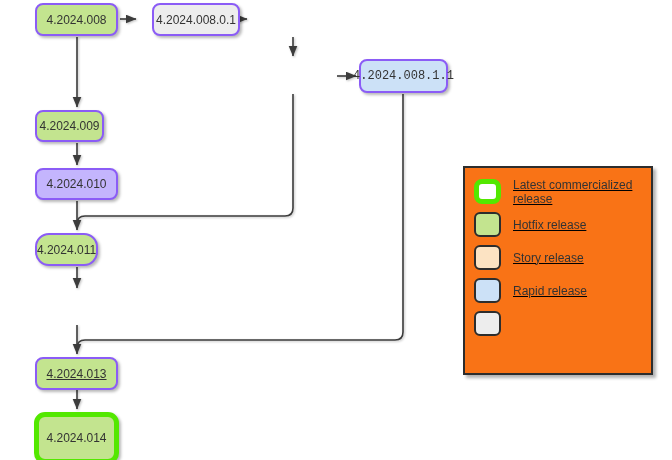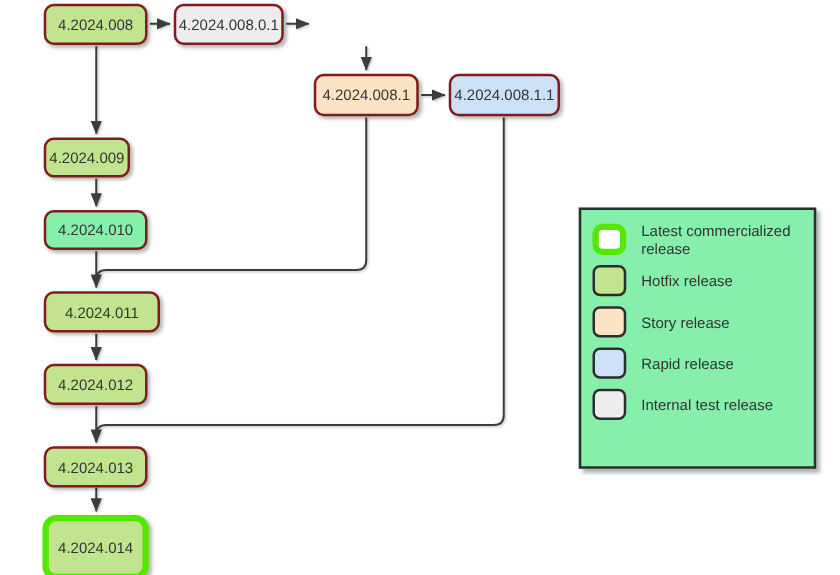--- a/index.html
+++ b/index.html
@@ -12,21 +12,21 @@
     font-family: "Liberation Sans", sans-serif;
   }
   svg.edges {
     position: absolute;
     left: 0; top: 0;
     filter: drop-shadow(1px 1px 1px rgba(0,0,0,0.25));
   }
   .node {
     position: absolute;
     box-sizing: border-box;
-    border: 2px solid #7f1d1d;
+    border: 2px solid #8b5cf6;
     border-radius: 8px;
     display: flex;
     align-items: center;
     justify-content: center;
     font-size: 12px;
     color: #333333;
     background: #ffffff;
     box-shadow: 2px 2px 3px rgba(0,0,0,0.28);
     white-space: nowrap;
   }
@@ -34,24 +34,25 @@
     border-width: 5px;
     border-radius: 11px;
   }
   .legend {
     position: absolute;
     left: 463px;
     top: 166px;
     width: 190px;
     height: 209px;
     box-sizing: border-box;
-    background: #86efac;
+    background: #f97316;
     border: 2px solid #2d2d2d;
     box-shadow: 3px 3px 3px rgba(0,0,0,0.3);
     padding: 7px 0 0 9px;
+    text-decoration: underline;
   }
   .legend-row {
     display: flex;
     align-items: center;
     height: 33px;
   }
   .swatch {
     box-sizing: border-box;
     width: 27px;
     height: 25px;
@@ -92,36 +93,34 @@
       <path d="M293,94 L293,208 Q293,216 285,216 L85,216 Q77,216 77,224 L77,227"></path>
       <path d="M77,267 L77,288" marker-end="url(#arrow)"></path>
       <path d="M77,325 L77,354" marker-end="url(#arrow)"></path>
       <path d="M403,94 L403,332 Q403,340 395,340 L85,340 Q77,340 77,348 L77,352"></path>
       <path d="M77,390 L77,409" marker-end="url(#arrow)"></path>
     </g>
   </svg>
 
   <div class="node" style="left: 35px; top: 3px; width: 83px; height: 33px; background-color: rgb(195, 228, 143);">4.2024.008</div>
 
-  <div class="node" style="left: 139px; top: 3px; width: 88px; height: 33px; background-color: rgb(237, 237, 237);">4.2024.008.0.1</div>
+  <div class="node" style="left: 152px; top: 3px; width: 88px; height: 33px; background-color: rgb(237, 237, 237);">4.2024.008.0.1</div>
 
 
-  <div class="node" style="left: 251px; top: 59px; width: 84px; height: 34px; background-color: rgb(252, 227, 195);">4.2024.008.1</div>
 
-  <div class="node" style="left: 359px; top: 59px; width: 89px; height: 34px; background-color: rgb(204, 225, 247);">4.2024.008.1.1</div>
+  <div class="node" style="left: 359px; top: 59px; width: 89px; height: 34px; background-color: rgb(204, 225, 247); font-family: Liberation Mono, monospace;">4.2024.008.1.1</div>
 
   <div class="node" style="left: 35px; top: 110px; width: 69px; height: 32px; background-color: rgb(195, 228, 143);">4.2024.009</div>
 
-  <div class="node" style="left: 35px; top: 168px; width: 83px; height: 32px; background-color: #86efac;">4.2024.010</div>
+  <div class="node" style="left: 35px; top: 168px; width: 83px; height: 32px; background-color: #c4b5fd;">4.2024.010</div>
 
-  <div class="node" style="left: 35px; top: 233px; width: 93px; height: 33px; background-color: rgb(195, 228, 143);">4.2024.011</div>
+  <div class="node" style="left: 35px; top: 233px; width: 63px; height: 33px; background-color: rgb(195, 228, 143); border-radius: 14px;">4.2024.011</div>
 
-  <div class="node" style="left: 35px; top: 291px; width: 83px; height: 33px; background-color: rgb(195, 228, 143);">4.2024.012</div>
 
-  <div class="node" style="left: 35px; top: 357px; width: 83px; height: 33px; background-color: rgb(195, 228, 143);">4.2024.013</div>
+  <div class="node" style="left: 35px; top: 357px; width: 83px; height: 33px; background-color: rgb(195, 228, 143); text-decoration: underline;">4.2024.013</div>
 
   <div class="node latest" style="left: 34px; top: 412px; width: 85px; height: 52px; background-color: rgb(195, 228, 143); border-color: rgb(83, 232, 0);">4.2024.014</div>
 
   <div class="legend">
     <div class="legend-row">
       <span class="swatch latest" style="border-color: rgb(83, 232, 0); background-color: rgb(255, 255, 255);"></span>
       <span class="legend-label">Latest commercialized release</span>
     </div>
     <div class="legend-row">
       <span class="swatch" style="background-color: rgb(195, 228, 143);"></span>
@@ -130,17 +129,16 @@
     <div class="legend-row">
       <span class="swatch" style="background-color: rgb(252, 227, 195);"></span>
       <span class="legend-label">Story release</span>
     </div>
     <div class="legend-row">
       <span class="swatch" style="background-color: rgb(204, 225, 247);"></span>
       <span class="legend-label">Rapid release</span>
     </div>
     <div class="legend-row">
       <span class="swatch" style="background-color: rgb(237, 237, 237);"></span>
-      <span class="legend-label">Internal test release</span>
     </div>
   </div>
 
 </div>
 
 </body></html>

